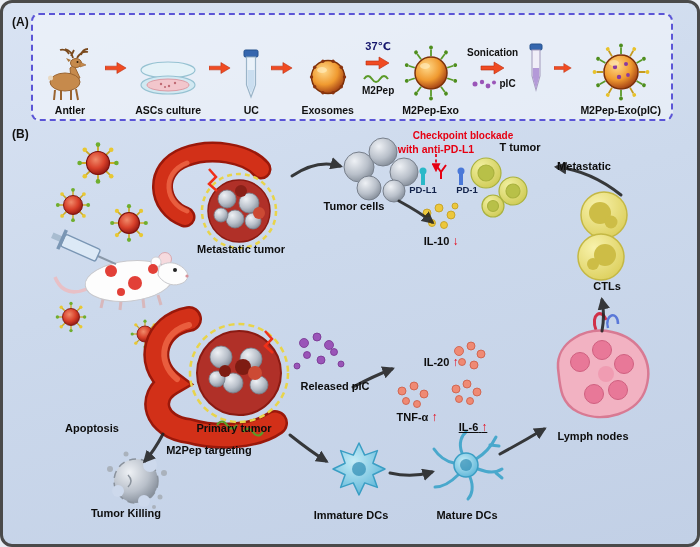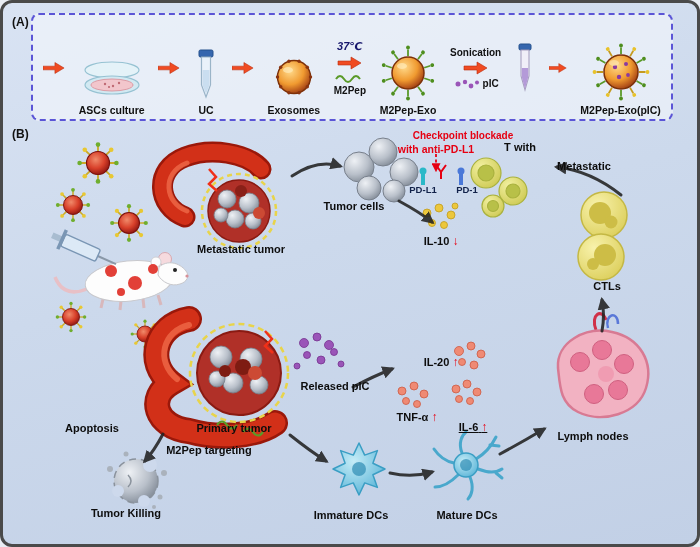--- a/index.html
+++ b/index.html
@@ -13,21 +13,21 @@
   .panel-a-label{position:absolute;left:9px;top:12px;font-size:12px;font-weight:bold;color:#111;z-index:5;}
   .panel-a{
     position:absolute;left:28px;top:10px;width:642px;height:108px;box-sizing:border-box;
     border:2px dashed #5b55d6;border-radius:8px;background:rgba(243,247,252,.62);
     display:flex;align-items:center;justify-content:space-between;padding:4px 10px 2px;z-index:4;
   }
   .step{display:flex;flex-direction:column;align-items:center;justify-content:flex-end;height:96px;}
   .step.mid{justify-content:center;gap:2px;}
   .slbl{font-size:10.5px;font-weight:bold;color:#101010;margin-top:2px;white-space:nowrap;}
   .tinytxt{font-size:10px;font-weight:bold;color:#111;white-space:nowrap;}
-  .temp{color:#15156b;font-size:11px;font-style:italic;}
+  .temp{color:#15156b;font-size:11px;}
   .picrow{display:flex;align-items:center;gap:2px;}
   
   .panel-b-label{position:absolute;left:9px;top:124px;font-size:12px;font-weight:bold;color:#111;z-index:10;}
   .bsvg{position:absolute;left:0;top:118px;z-index:1;}
   .lbl{position:absolute;font-size:11px;font-weight:bold;color:#0d0d0d;white-space:nowrap;transform:translateX(-50%);z-index:10;}
   .red{color:#e60012;}
   .small{font-size:9.5px;color:#12224a;}
   .cyt .arw{font-size:12px;font-weight:bold;color:#e60012;}
   .watermark{
     position:absolute;left:332px;top:266px;transform:translateX(-50%);z-index:50;
@@ -37,20 +37,40 @@
 </style>
 </head>
 <body>
 
 <div class="stage">
 
   <span class="panel-a-label">(A)</span>
 
   <div class="panel-a">
 
+    <div class="step">
+      <svg width="54" height="56" viewBox="0 0 54 56">
+        <path d="M30 12 C29 7 26 4 22 3 M26 8 C24 4 20 3 17 4 M28 10 L31 4" stroke="#7a4a1e" stroke-width="1.8" fill="none"></path>
+        <path d="M34 12 C37 7 41 5 45 6 M38 9 C39 5 42 3 45 3" stroke="#7a4a1e" stroke-width="1.8" fill="none"></path>
+        <path d="M31 19 L37 32 L28 34 L27 22 Z" fill="#c68a4c" stroke="#9a6430"></path>
+        <ellipse cx="22" cy="36" rx="15" ry="9" fill="#c68a4c" stroke="#9a6430"></ellipse>
+        <ellipse cx="33" cy="17" rx="5.5" ry="4.5" fill="#c68a4c" stroke="#9a6430"></ellipse>
+        <path d="M37 16 L43 19 L37 21 Z" fill="#c68a4c" stroke="#9a6430" stroke-width="0.6"></path>
+        <path d="M28 14 l-5 -2 l2.5 4 z" fill="#a9763c"></path>
+        <circle cx="34.5" cy="16" r="1" fill="#2c1c08"></circle>
+        <circle cx="7.5" cy="32" r="2.5" fill="#e9d9c2"></circle>
+        <g stroke="#9a6430" stroke-width="2">
+          <line x1="12" y1="44" x2="11" y2="54"></line>
+            <line x1="18" y1="44" x2="18" y2="54"></line>
+          <line x1="28" y1="44" x2="28" y2="54"></line>
+            <line x1="33" y1="43" x2="35" y2="54"></line>
+        </g>
+      </svg>
+      <div class="slbl">Antler</div>
+    </div>
 
     <svg width="22" height="16" viewBox="0 0 24 16">
       <path d="M0 6 H13 V2 L23 8 L13 14 V10 H0 Z" fill="#f04b22" stroke="#b82c0e" stroke-width="0.6"></path>
     </svg>
 
     <div class="step">
       <svg width="62" height="46" viewBox="0 0 62 46">
         <ellipse cx="31" cy="14" rx="27" ry="8" fill="#e4f2f8" stroke="#96c2d2" stroke-width="1.2"></ellipse>
         <ellipse cx="31" cy="29" rx="27" ry="9" fill="#d2e9f2" stroke="#96c2d2" stroke-width="1.2"></ellipse>
         <ellipse cx="31" cy="29" rx="21" ry="6" fill="#f2c6cc" stroke="#dc9aa4"></ellipse>
@@ -493,21 +513,21 @@
       <path d="M497 333 Q521 320 541 308" marker-end="url(#mAr)"></path>
       <path d="M387 352 Q409 357 429 351" marker-end="url(#mAr)"></path>
       <path d="M287 314 Q307 330 323 340" marker-end="url(#mAr)"></path>
       <path d="M350 266 Q371 255 389 248" marker-end="url(#mAr)"></path>
       <path d="M160 313 Q151 330 142 340" marker-end="url(#mAr)"></path>
     </g>
   </svg>
 
   <div class="lbl red" style="left:433px;top:127px;font-size:10px;margin-left:27px;">Checkpoint blockade</div>
   <div class="lbl red" style="left:433px;top:140px;font-size:10.5px;">with anti-PD-L1</div>
-  <div class="lbl" style="left:517px;top:138px;">T with</div>
+  <div class="lbl" style="left:517px;top:138px;">T tumor</div>
   <div class="lbl" style="left:581px;top:157px;">Metastatic</div>
   <div class="lbl" style="left:351px;top:197px;">Tumor cells</div>
   <div class="lbl small" style="left:420px;top:181px;">PD-L1</div>
   <div class="lbl small" style="left:464px;top:181px;">PD-1</div>
   <div class="lbl" style="left:238px;top:240px;">Metastatic tumor</div>
 
   <div class="lbl cyt" style="left:438px;top:231px;">
     <span>IL-10</span>
     <span class="arw">↓</span>
   </div>

